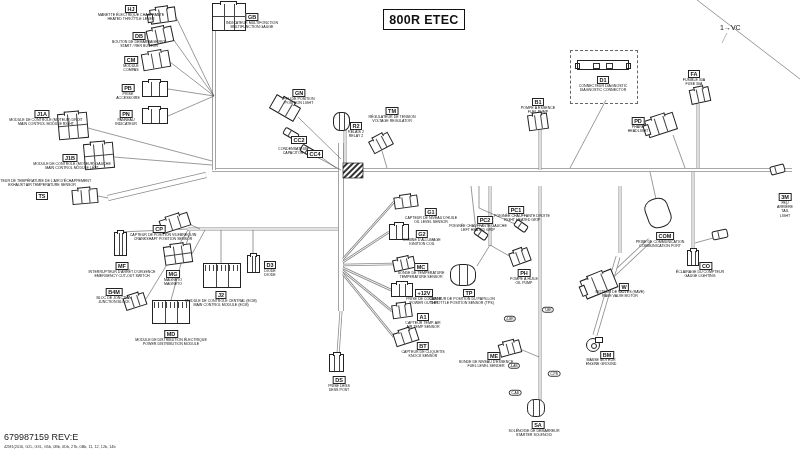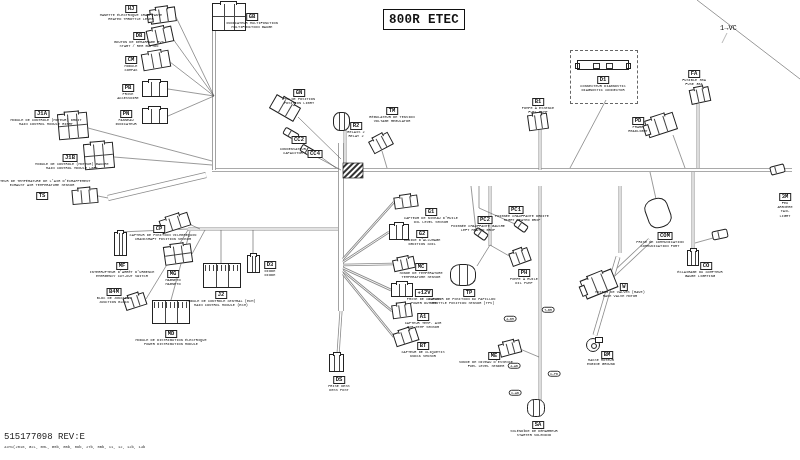--- a/index.html
+++ b/index.html
@@ -1,17 +1,17 @@
 <!DOCTYPE html>
 <html><head>
 <meta charset="utf-8">
 <style>
   html,body{margin:0;padding:0;background:#fff;}
   #canvas{position:relative;width:800px;height:460px;background:#fff;overflow:hidden;
-          font-family:Liberation Mono, monospace;color:#111;}
+          font-family:Liberation Sans, sans-serif;color:#111;}
   #wires-svg{position:absolute;left:0;top:0;width:800px;height:460px;}
   .lbl{position:absolute;transform:translateX(-50%);border:0.8px solid #222;background:#fff;
        font-size:5.5px;font-weight:bold;line-height:1.1;padding:0 1.5px;white-space:nowrap;z-index:5;}
   .cap{position:absolute;transform:translateX(-50%);text-align:center;font-size:3.6px;
        line-height:1.18;white-space:pre-line;color:#111;z-index:4;}
   .conn{position:absolute;box-sizing:border-box;border:0.9px solid #222;background:#fff;z-index:3;}
   .conn i{position:absolute;top:0;bottom:0;border-left:0.6px solid #444;}
   .conn i:nth-child(1){left:33%;}
   .conn i:nth-child(2){left:66%;}
   .t-box::before,.t-box2::before,.t-big::before,.t-boxV::before{
@@ -134,21 +134,21 @@
         <polyline points="479,186 479,208 515,224" fill="none" stroke="#555" stroke-width="0.6"></polyline>
         <polyline points="477,266 490,245" fill="none" stroke="#555" stroke-width="0.6"></polyline>
         <polyline points="511,257 490,245" fill="none" stroke="#555" stroke-width="0.6"></polyline>
       </g>
     <rect id="hatch-rect" fill="url(#hatch)" stroke="#222" stroke-width="0.7" x="343" y="163" width="20" height="15"></rect>
   </svg>
 
   <div id="dashed-box" style="left: 570px; top: 50px; width: 66px; height: 52px;"></div>
   <div id="title-box">800R ETEC</div>
   <div id="corner-note">1→VC</div>
-  <div id="footer-main">515177098 REV:E</div>
+  <div id="footer-main">679987159 REV:E</div>
   <div id="footer-sub">42M1(2016, G2L, G3L, G5b, 0Bb, 0Db, 27b, 0Bb, 11, 12, 12b, 14b</div>
 
   <div id="layer">
       <div class="conn t-box2" style="left: 150px; top: 8px; width: 26px; height: 15px; transform: rotate(-8deg);">
         <i></i>
         <i></i>
       </div>
       <div class="lbl" style="left: 131px; top: 5px;">HJ</div>
       <div class="cap" style="left: 131px; top: 13px;">MANETTE ÉLECTRIQUE CHAUFFANTE
 HEATED THROTTLE LEVER</div>

